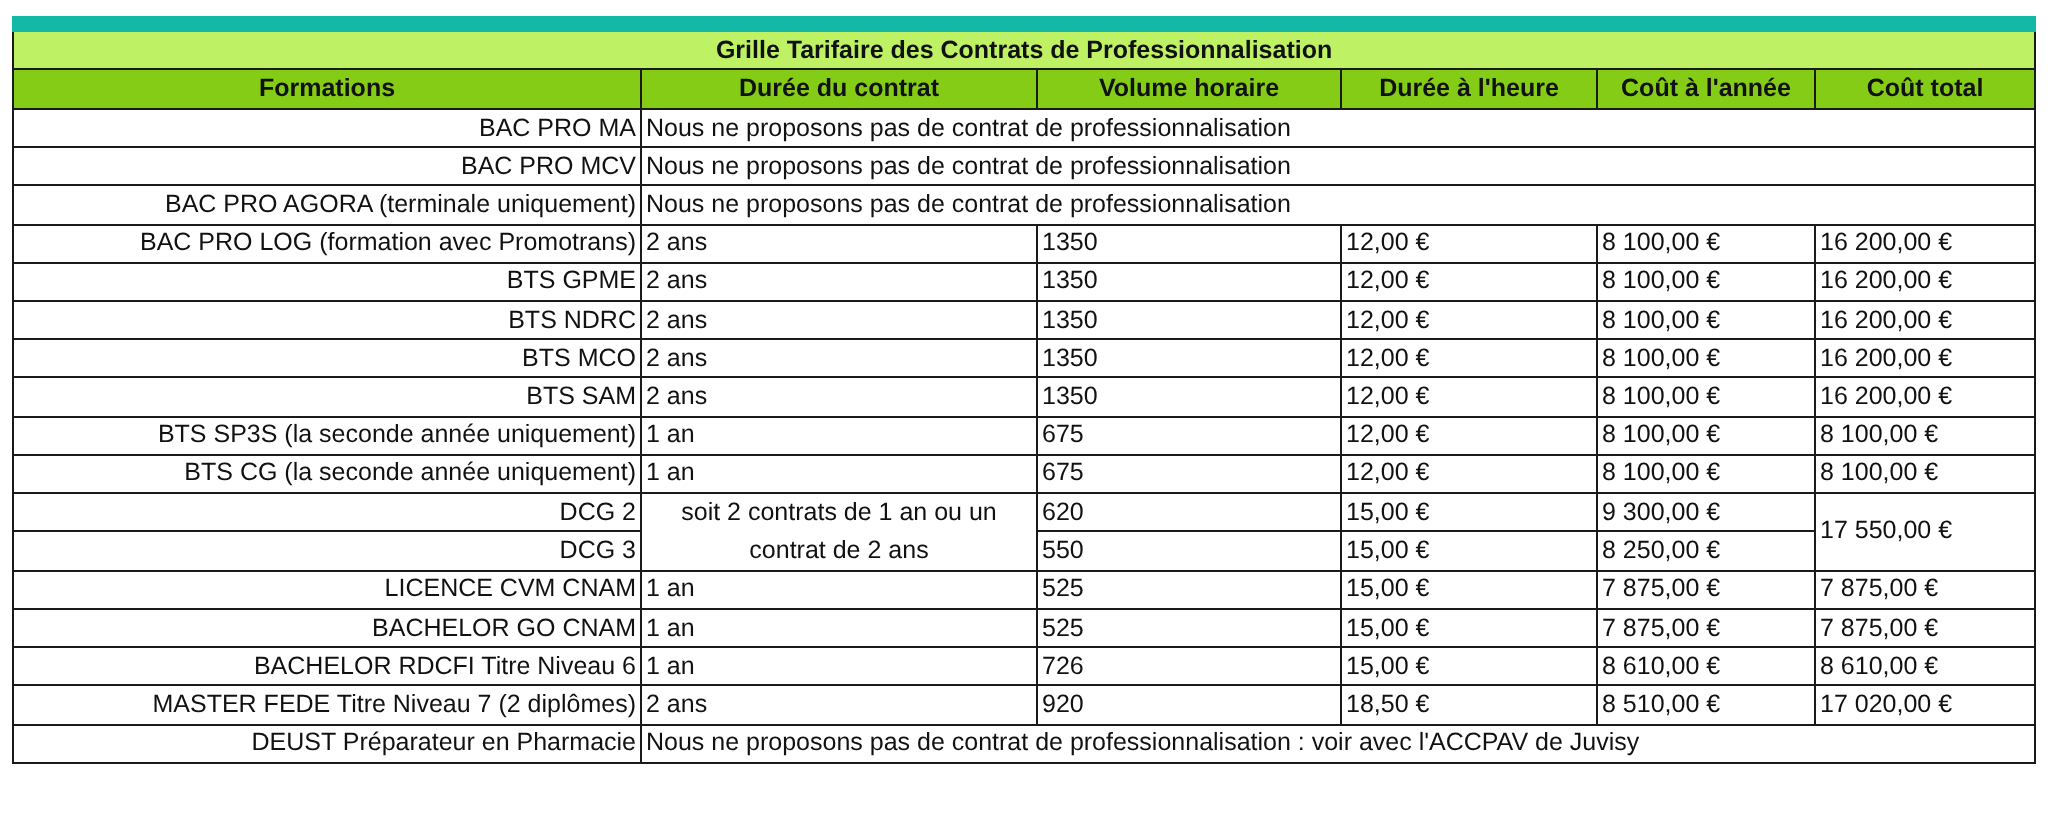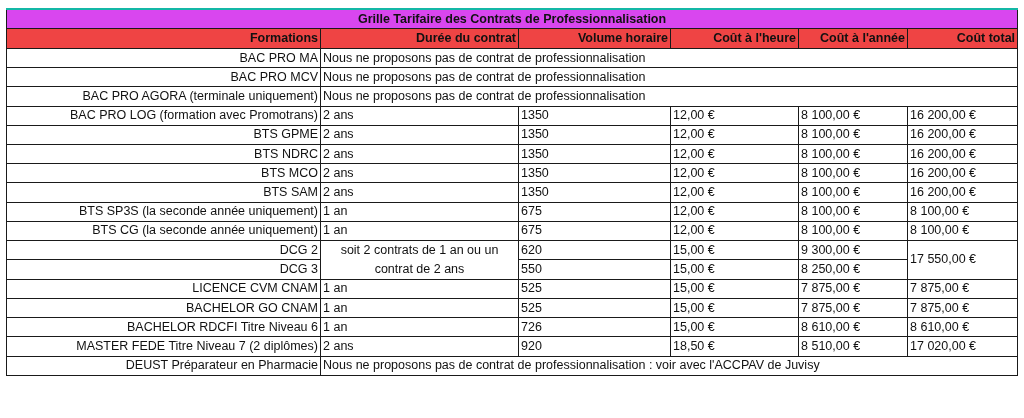--- a/index.html
+++ b/index.html
@@ -34,30 +34,30 @@
   td, th {
     border: 1.5px solid #1a1a1a;
     padding: 0 2px;
     height: 18.2px;
     line-height: 17px;
     white-space: nowrap;
     overflow: hidden;
     font-weight: normal;
   }
   .title-row th {
-    background: #d946ef;
+    background: #bef264;
     font-weight: bold;
     text-align: center;
-    border-top: 2px solid #14b8a6;
+    border-top: 8px solid #14b8a6;
     height: 18px;
   }
   .head-row th {
-    background: #ef4444;
+    background: #84cc16;
     font-weight: bold;
-    text-align: right;
+    text-align: center;
     height: 19px;
   }
   td.name { text-align: right; }
   td.center { text-align: left; }
   td.money { text-align: left; }
   td.merged-msg { }
   td.dcg-duree {
     text-align: center;
     white-space: normal;
     line-height: 19px;
@@ -81,21 +81,21 @@
         <col class="c6">
   </colgroup>
   <thead>
     <tr class="title-row">
       <th colspan="6">Grille Tarifaire des Contrats de Professionnalisation</th>
     </tr>
     <tr class="head-row">
       <th>Formations</th>
       <th>Durée du contrat</th>
       <th>Volume horaire</th>
-      <th>Coût à l'heure</th>
+      <th>Durée à l'heure</th>
       <th>Coût à l'année</th>
       <th>Coût total</th>
     </tr>
   </thead>
   <tbody>
 
     <tr>
       <td class="name">BAC PRO MA</td>
       <td class="merged-msg" colspan="5">Nous ne proposons pas de contrat de professionnalisation</td>
     </tr>

